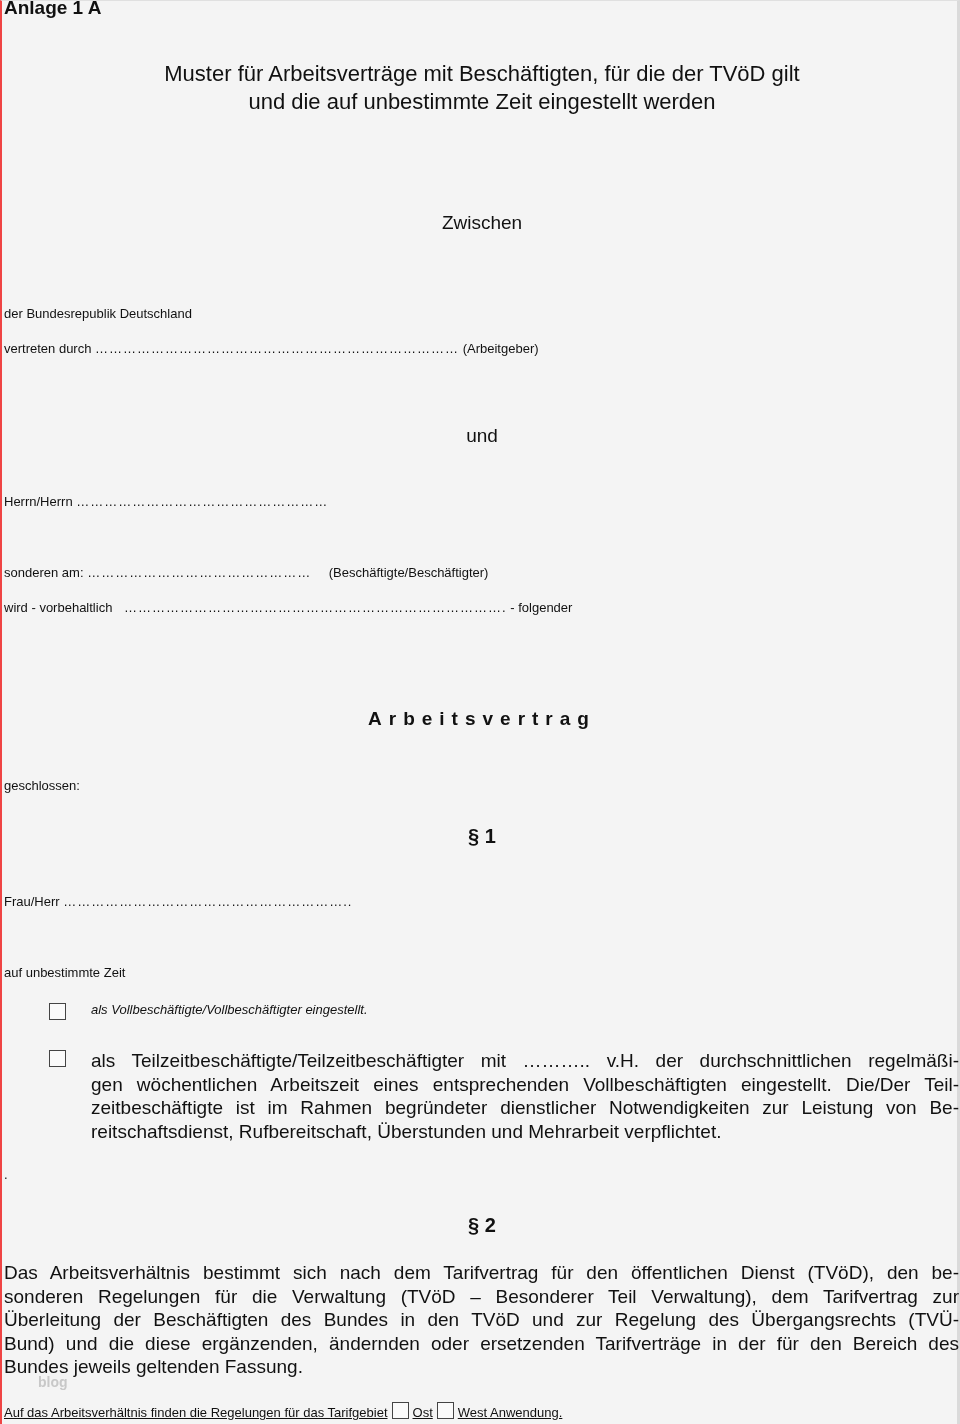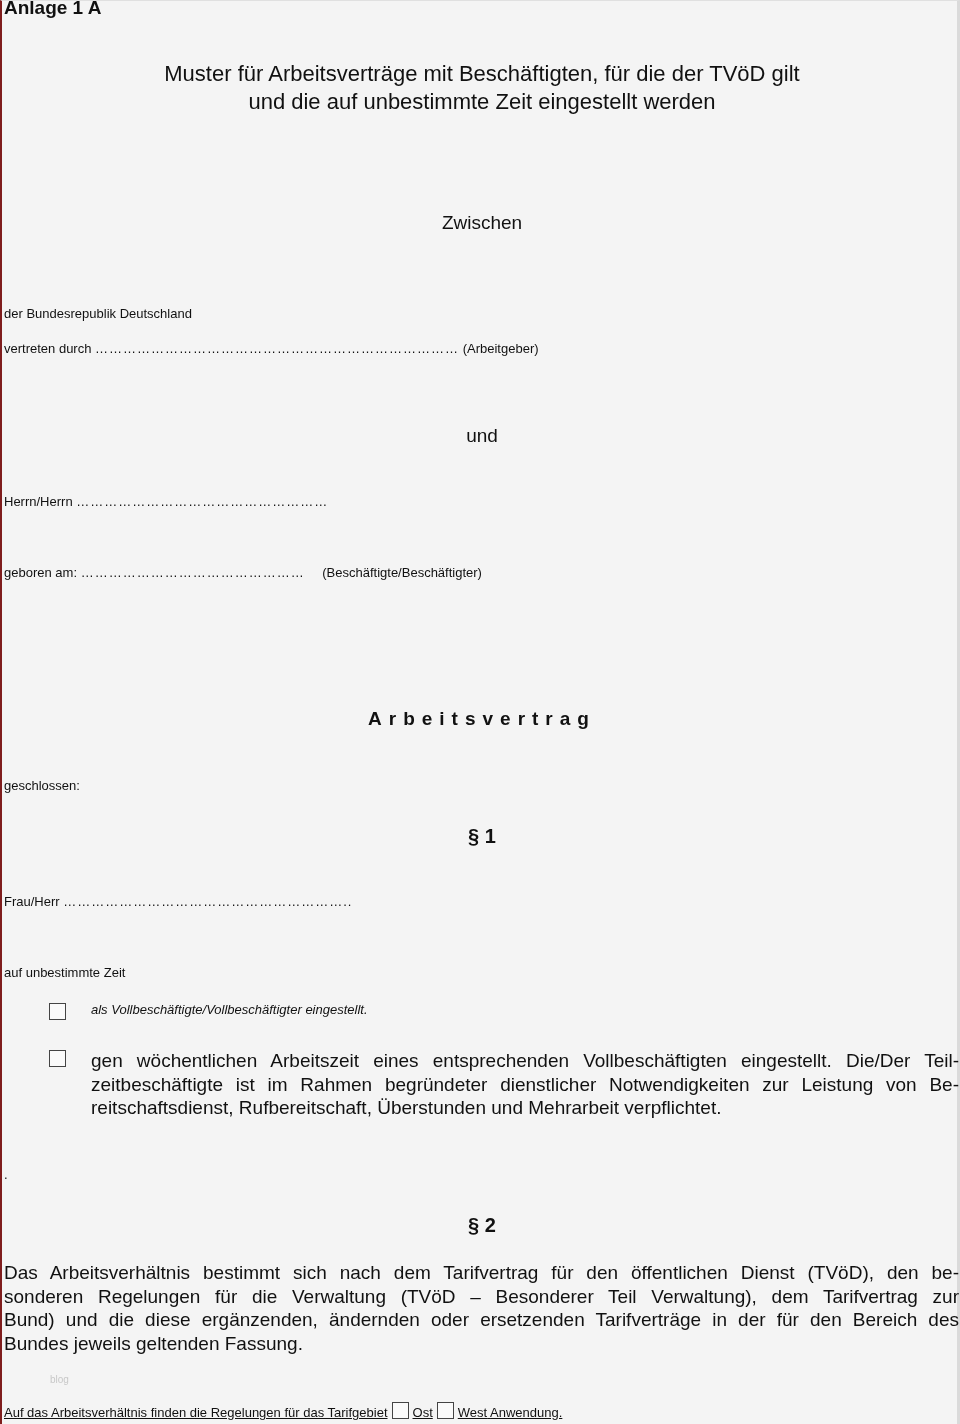--- a/index.html
+++ b/index.html
@@ -5,21 +5,21 @@
     html, body { margin: 0; padding: 0; }
     body {
       width: 960px; height: 1424px; overflow: hidden;
       background: #f4f4f4;
       font-family: "Liberation Sans", sans-serif;
       color: #111;
       position: relative;
     }
     .page {
       position: absolute; left: 0; top: 0; width: 960px; height: 1424px;
-      border-left: 2px solid #7f1d1d;
+      border-left: 2px solid #ef4444;
       border-right: 3px solid #dadada;
       border-top: 1px solid #e0e0e0;
       box-sizing: border-box;
     }
     .abs { position: absolute; white-space: nowrap; }
     .anlage { left: 2px; top: -4px; font-size: 19px; font-weight: bold; }
     .title { left: 0; width: 960px; text-align: center; font-size: 22px; line-height: 28px; }
     .center { left: 0; width: 960px; text-align: center; font-size: 19px; }
     .line { left: 2px; font-size: 13px; }
     .dots { letter-spacing: 1px; }
@@ -32,21 +32,21 @@
     .cb-inline {
       display: inline-block; width: 17px; height: 17px; vertical-align: -2px;
       border: 1.5px solid #444; background: #fafafa; box-sizing: border-box; margin: 0 4px;
     }
     .block {
       position: absolute; font-size: 19px; line-height: 23.5px;
       text-align: justify; white-space: normal;
     }
     .block .ln { display: block; text-align: justify; text-align-last: justify; white-space: nowrap; }
     .block .ln.last { text-align-last: left; }
-    .watermark { left: 48px; top: 1373px; font-size: 10px; color: #c8c8c8; }
+    .watermark { left: 36px; top: 1373px; font-size: 14px; color: #c8c8c8; font-weight: bold; }
   </style>
 </head>
 <body>
 
 <div class="page">
 
   <div class="abs anlage">Anlage 1 A</div>
 
   <div class="abs title" style="top:59px;">Muster für Arbeitsverträge mit Beschäftigten, für die der TVöD gilt</div>
   <div class="abs title" style="top:87px;">und die auf unbestimmte Zeit eingestellt werden</div>
@@ -63,57 +63,64 @@
 
   <div class="abs center" style="top:424px;">und</div>
 
   <div class="abs line" style="top:493px;">
     <span>Herrn/Herrn</span>
     <span class="dots">………………………………………………</span>
   </div>
 
 
   <div class="abs line" style="top:564px;">
-    <span>geboren am:</span>
+    <span>sonderen am:</span>
     <span class="dots">…………………………………………</span>
     <span style="margin-left:14px;">(Beschäftigte/Beschäftigter)</span>
   </div>
 
+  <div class="abs line" style="top:599px;">
+    <span>wird - vorbehaltlich</span>
+    <span class="dots" style="margin-left:8px;">……………………………………………………………………….</span>
+    <span>- folgender</span>
+  </div>
 
   <div class="abs center spaced" style="top:707px;">Arbeitsvertrag</div>
 
   <div class="abs line" style="top:777px;">geschlossen:</div>
 
   <div class="abs center para-head" style="top:824px;">§ 1</div>
 
   <div class="abs line" style="top:893px;">
     <span>Frau/Herr</span>
     <span class="dots">……………………………………………………..</span>
   </div>
 
 
   <div class="abs line" style="top:964px;">auf unbestimmte Zeit</div>
 
   <div class="cb" style="left:47px; top:1002px;"></div>
   <div class="abs line" style="left:89px; top:1001px;font-style:italic;">als Vollbeschäftigte/Vollbeschäftigter eingestellt.</div>
 
   <div class="cb" style="left:47px; top:1049px;"></div>
   <div class="block" style="left:89px; top:1048px; width:868px;">
+    <span class="ln">als Teilzeitbeschäftigte/Teilzeitbeschäftigter mit ……….. v.H. der durchschnittlichen regelmäßi-</span>
     <span class="ln">gen wöchentlichen Arbeitszeit eines entsprechenden Vollbeschäftigten eingestellt. Die/Der Teil-</span>
     <span class="ln">zeitbeschäftigte ist im Rahmen begründeter dienstlicher Notwendigkeiten zur Leistung von Be-</span>
     <span class="ln last">reitschaftsdienst, Rufbereitschaft, Überstunden und Mehrarbeit verpflichtet.</span>
   </div>
 
   <div class="abs line" style="top:1166px;">.</div>
 
   <div class="abs center para-head" style="top:1213px;">§ 2</div>
 
   <div class="block" style="left:2px; top:1260px; width:955px;">
     <span class="ln">Das Arbeitsverhältnis bestimmt sich nach dem Tarifvertrag für den öffentlichen Dienst (TVöD), den be-</span>
     <span class="ln">sonderen Regelungen für die Verwaltung (TVöD – Besonderer Teil Verwaltung), dem Tarifvertrag zur</span>
+    <span class="ln">Überleitung der Beschäftigten des Bundes in den TVöD und zur Regelung des Übergangsrechts (TVÜ-</span>
     <span class="ln">Bund) und die diese ergänzenden, ändernden oder ersetzenden Tarifverträge in der für den Bereich des</span>
     <span class="ln last">Bundes jeweils geltenden Fassung.</span>
   </div>
 
   <div class="abs watermark">blog</div>
 
   <div class="abs line" style="top:1401px;text-decoration:underline;">
     <span>Auf das Arbeitsverhältnis finden die Regelungen für das Tarifgebiet</span><span class="cb-inline"></span><span>Ost</span><span class="cb-inline"></span><span>West</span>
     <span>Anwendung.</span>
   </div>

